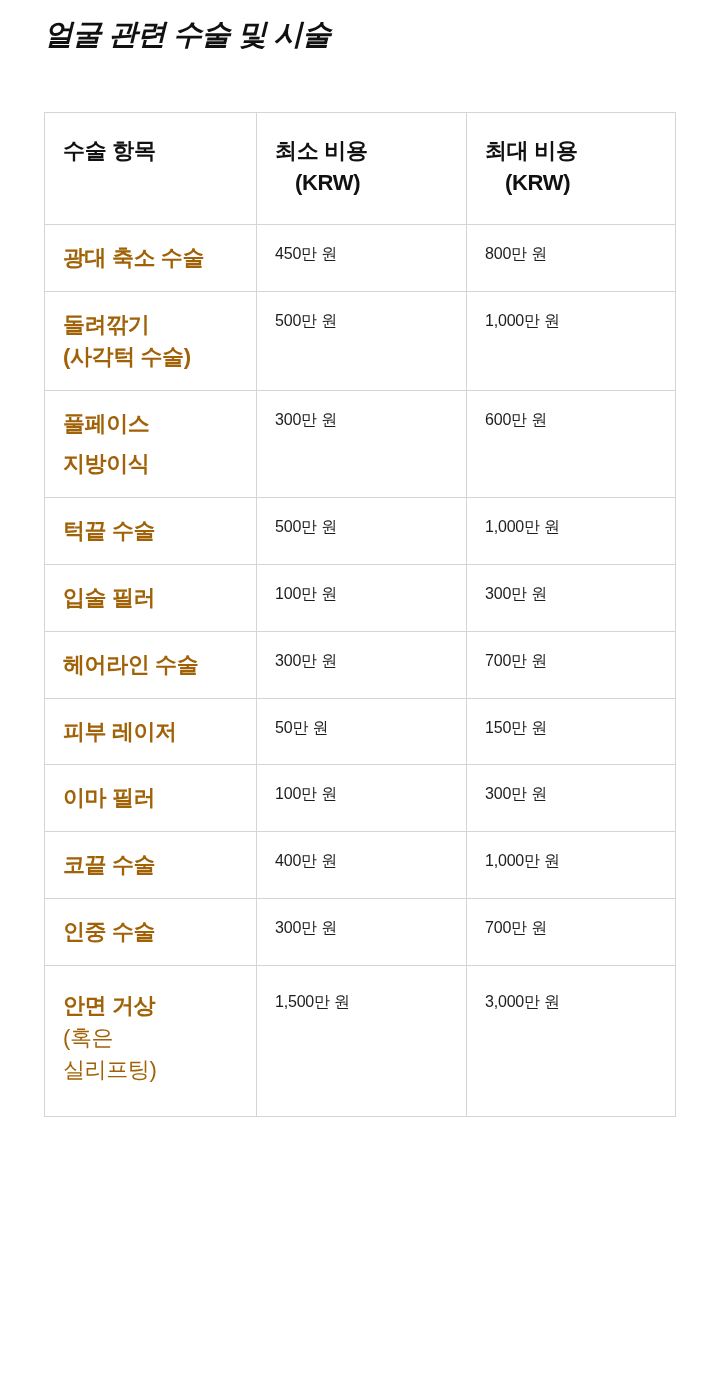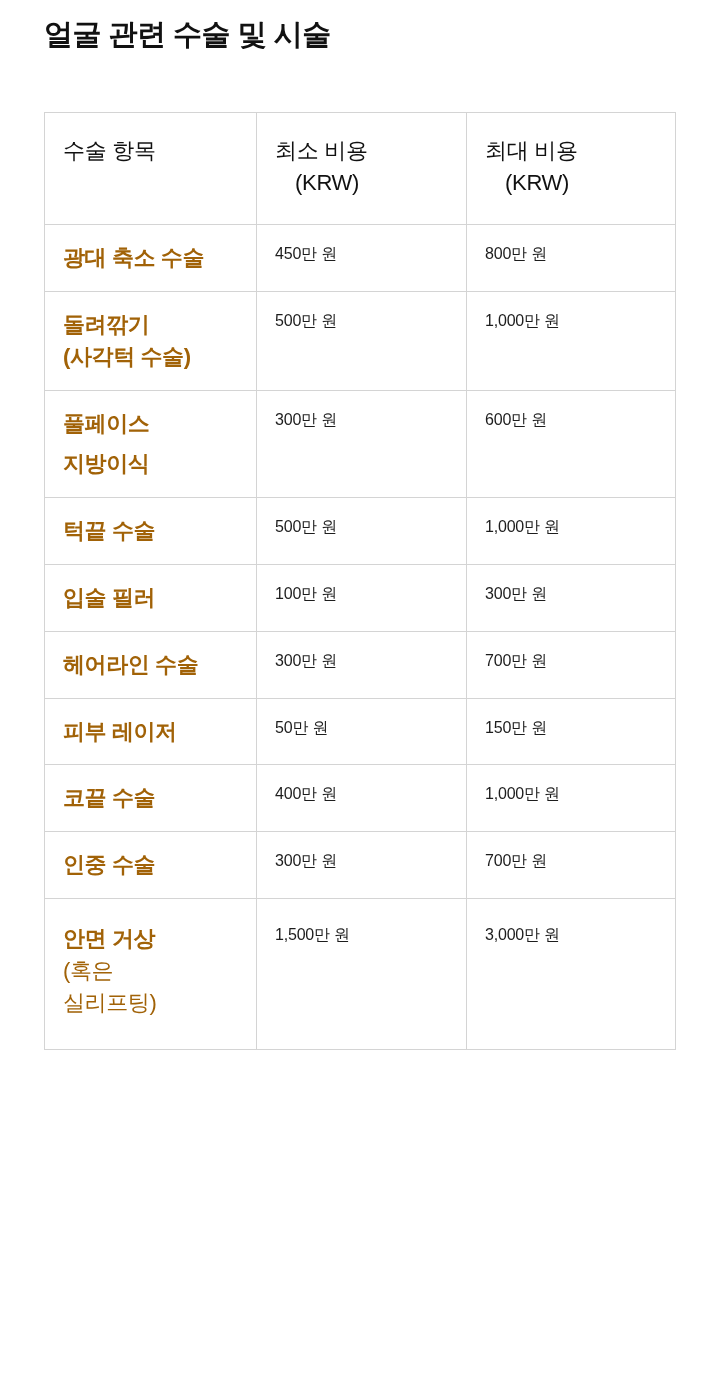--- a/index.html
+++ b/index.html
@@ -17,20 +17,21 @@
   .page {
     width: 719px;
     min-height: 1398px;
     padding: 0 0 20px 0;
     background: #ffffff;
     position: relative;
   }
   .page-title {
     font-size: 29px;
     font-weight: bold;
+    font-style: italic;
     letter-spacing: -0.5px;
     color: #111111;
     margin: 0;
     padding: 16px 0 0 44px;
     line-height: 1.3;
   }
   .table-wrap {
     margin: 58px 44px 0 44px;
   }
   table.cost-table {
@@ -45,21 +46,21 @@
   table.cost-table col.c2 { width: 209px; }
   table.cost-table th,
   table.cost-table td {
     border: 1px solid #d4d4d4;
     vertical-align: top;
     padding: 17px 16px 17px 18px;
     line-height: 1.45;
   }
   table.cost-table thead th {
     font-size: 22px;
-    font-weight: normal;
+    font-weight: bold;
     color: #111111;
     text-align: left;
     padding-top: 22px;
     padding-bottom: 26px;
     letter-spacing: -0.3px;
   }
   table.cost-table thead th .unit-line {
     display: block;
     margin-left: 20px;
   }
@@ -145,20 +146,25 @@
             <td class="row-label"><span>헤어라인 수술</span></td>
             <td class="value">300만 원</td>
             <td class="value">700만 원</td>
           </tr>
           <tr>
             <td class="row-label"><span>피부 레이저</span></td>
             <td class="value">50만 원</td>
             <td class="value">150만 원</td>
           </tr>
           <tr>
+            <td class="row-label"><span>이마 필러</span></td>
+            <td class="value">100만 원</td>
+            <td class="value">300만 원</td>
+          </tr>
+          <tr>
             <td class="row-label"><span>코끝 수술</span></td>
             <td class="value">400만 원</td>
             <td class="value">1,000만 원</td>
           </tr>
           <tr>
             <td class="row-label"><span>인중 수술</span></td>
             <td class="value">300만 원</td>
             <td class="value">700만 원</td>
           </tr>
           <tr class="tall">

